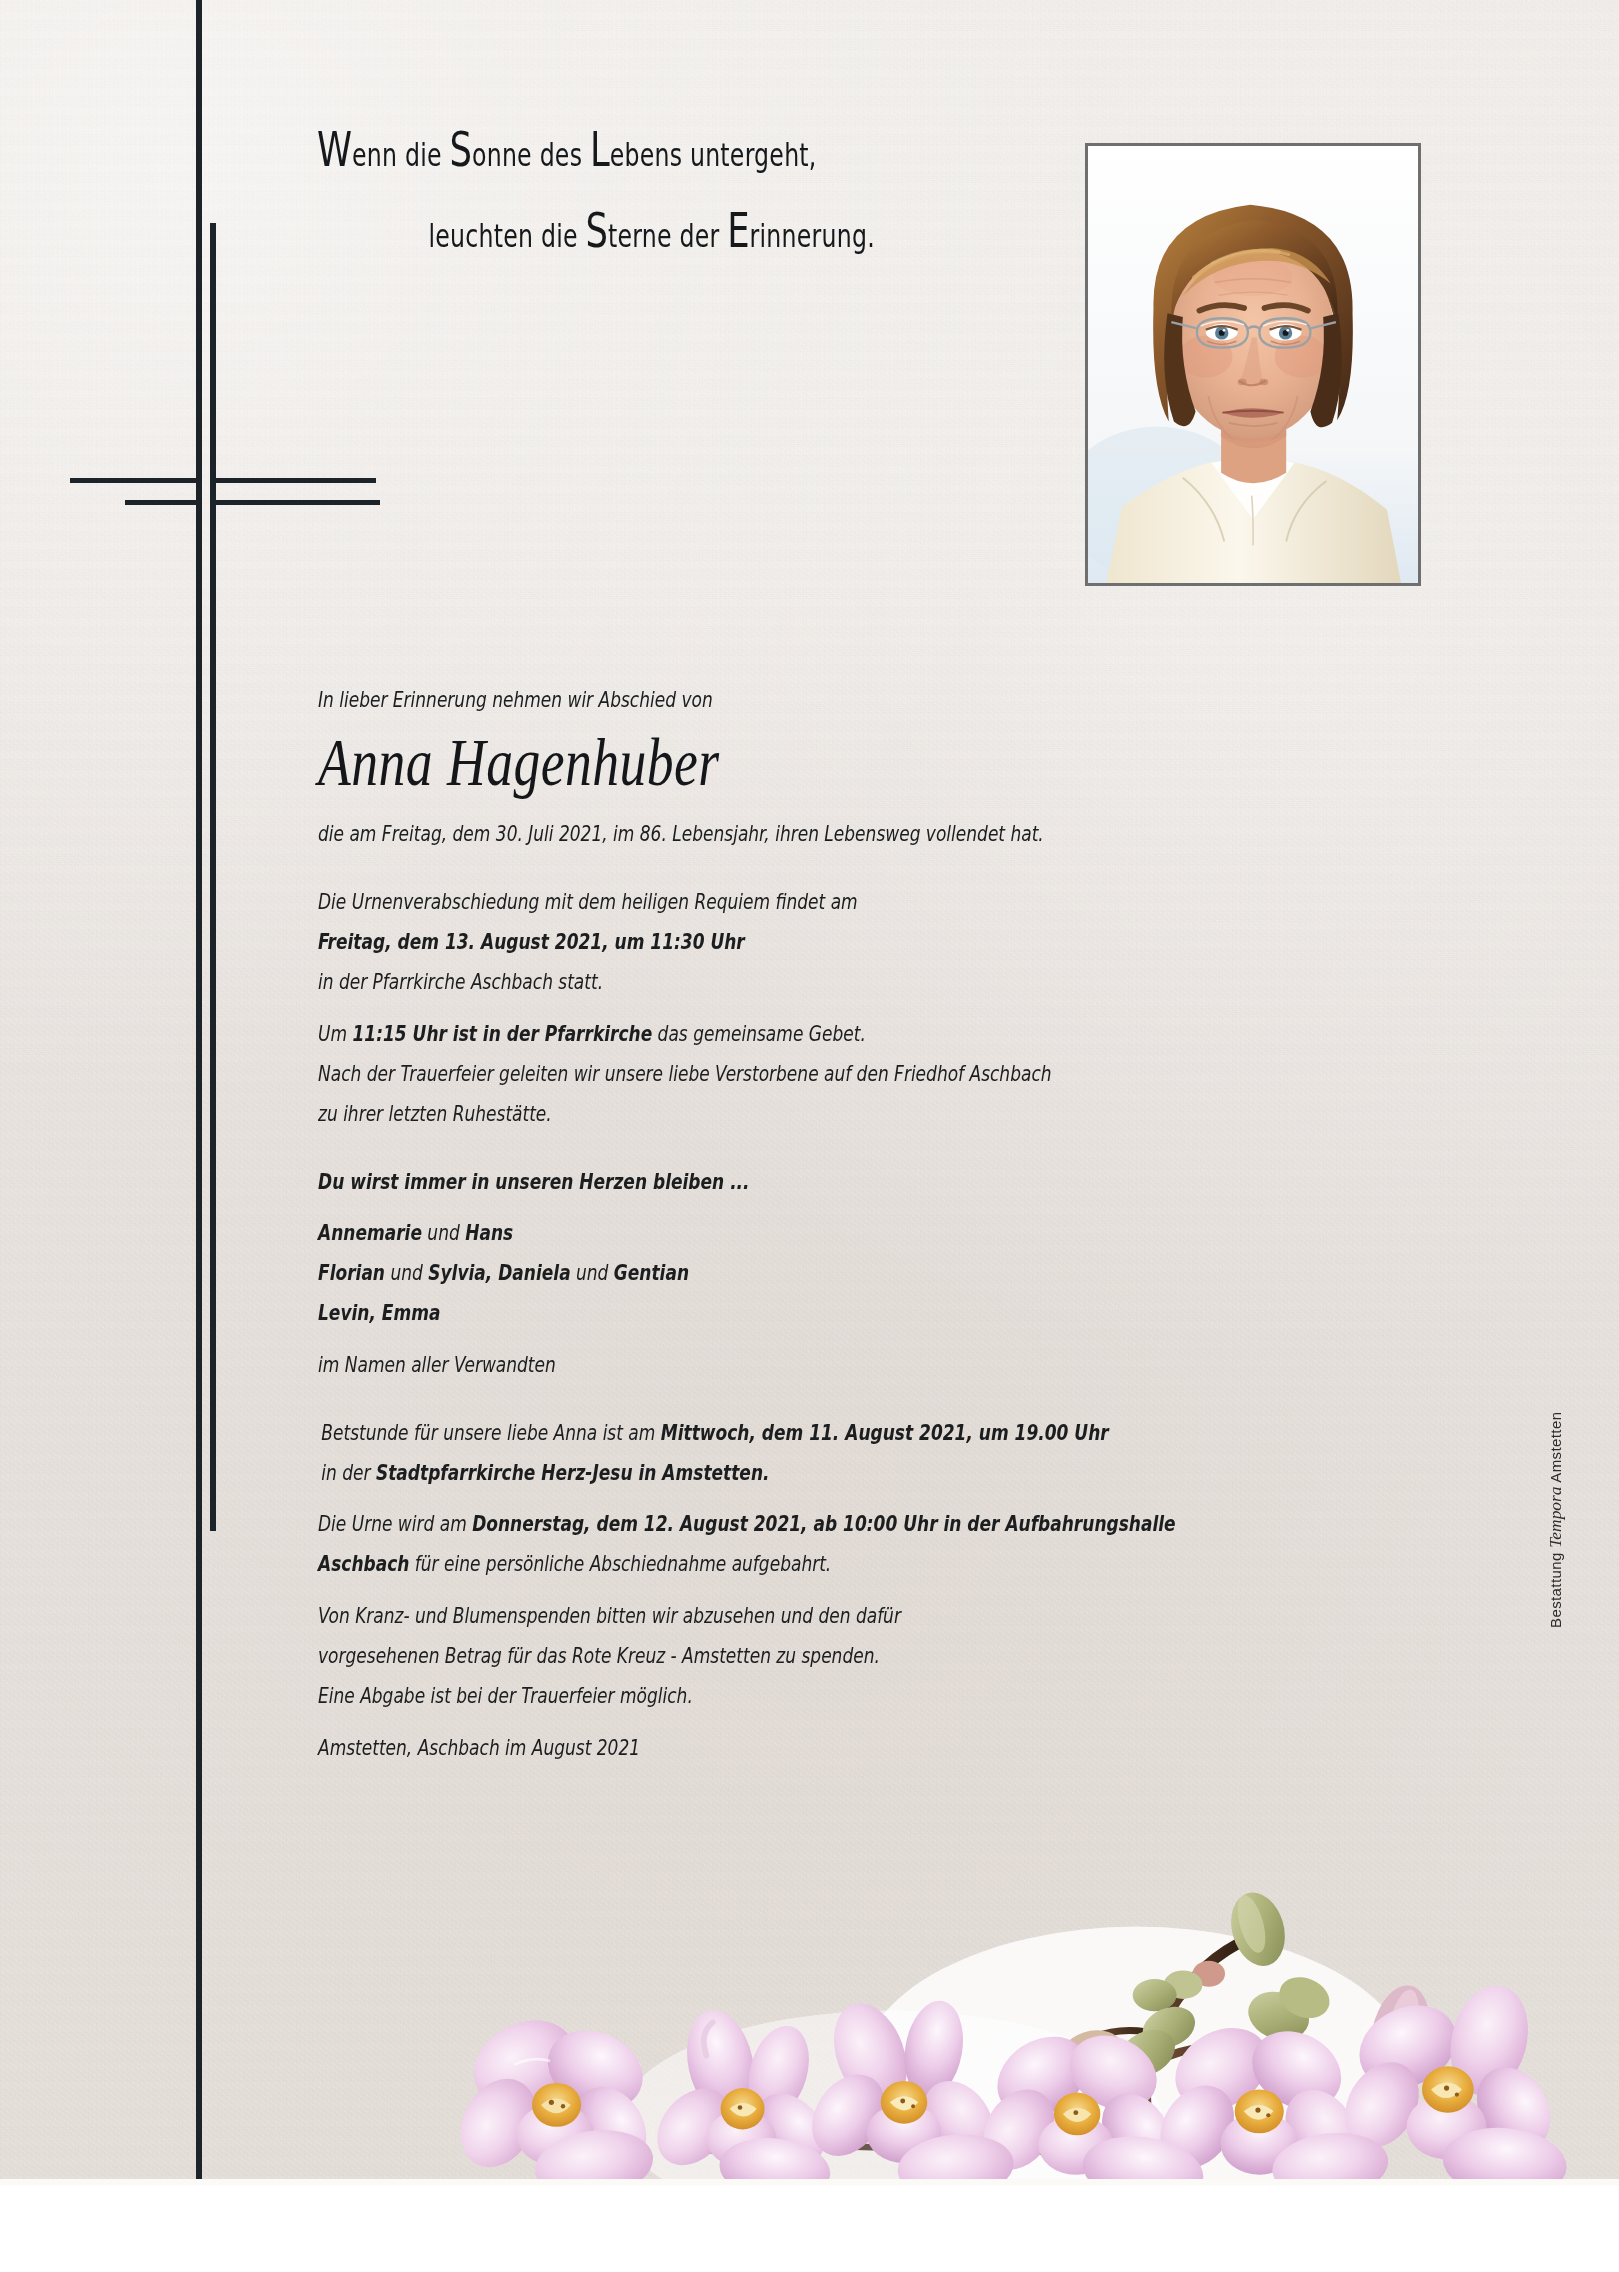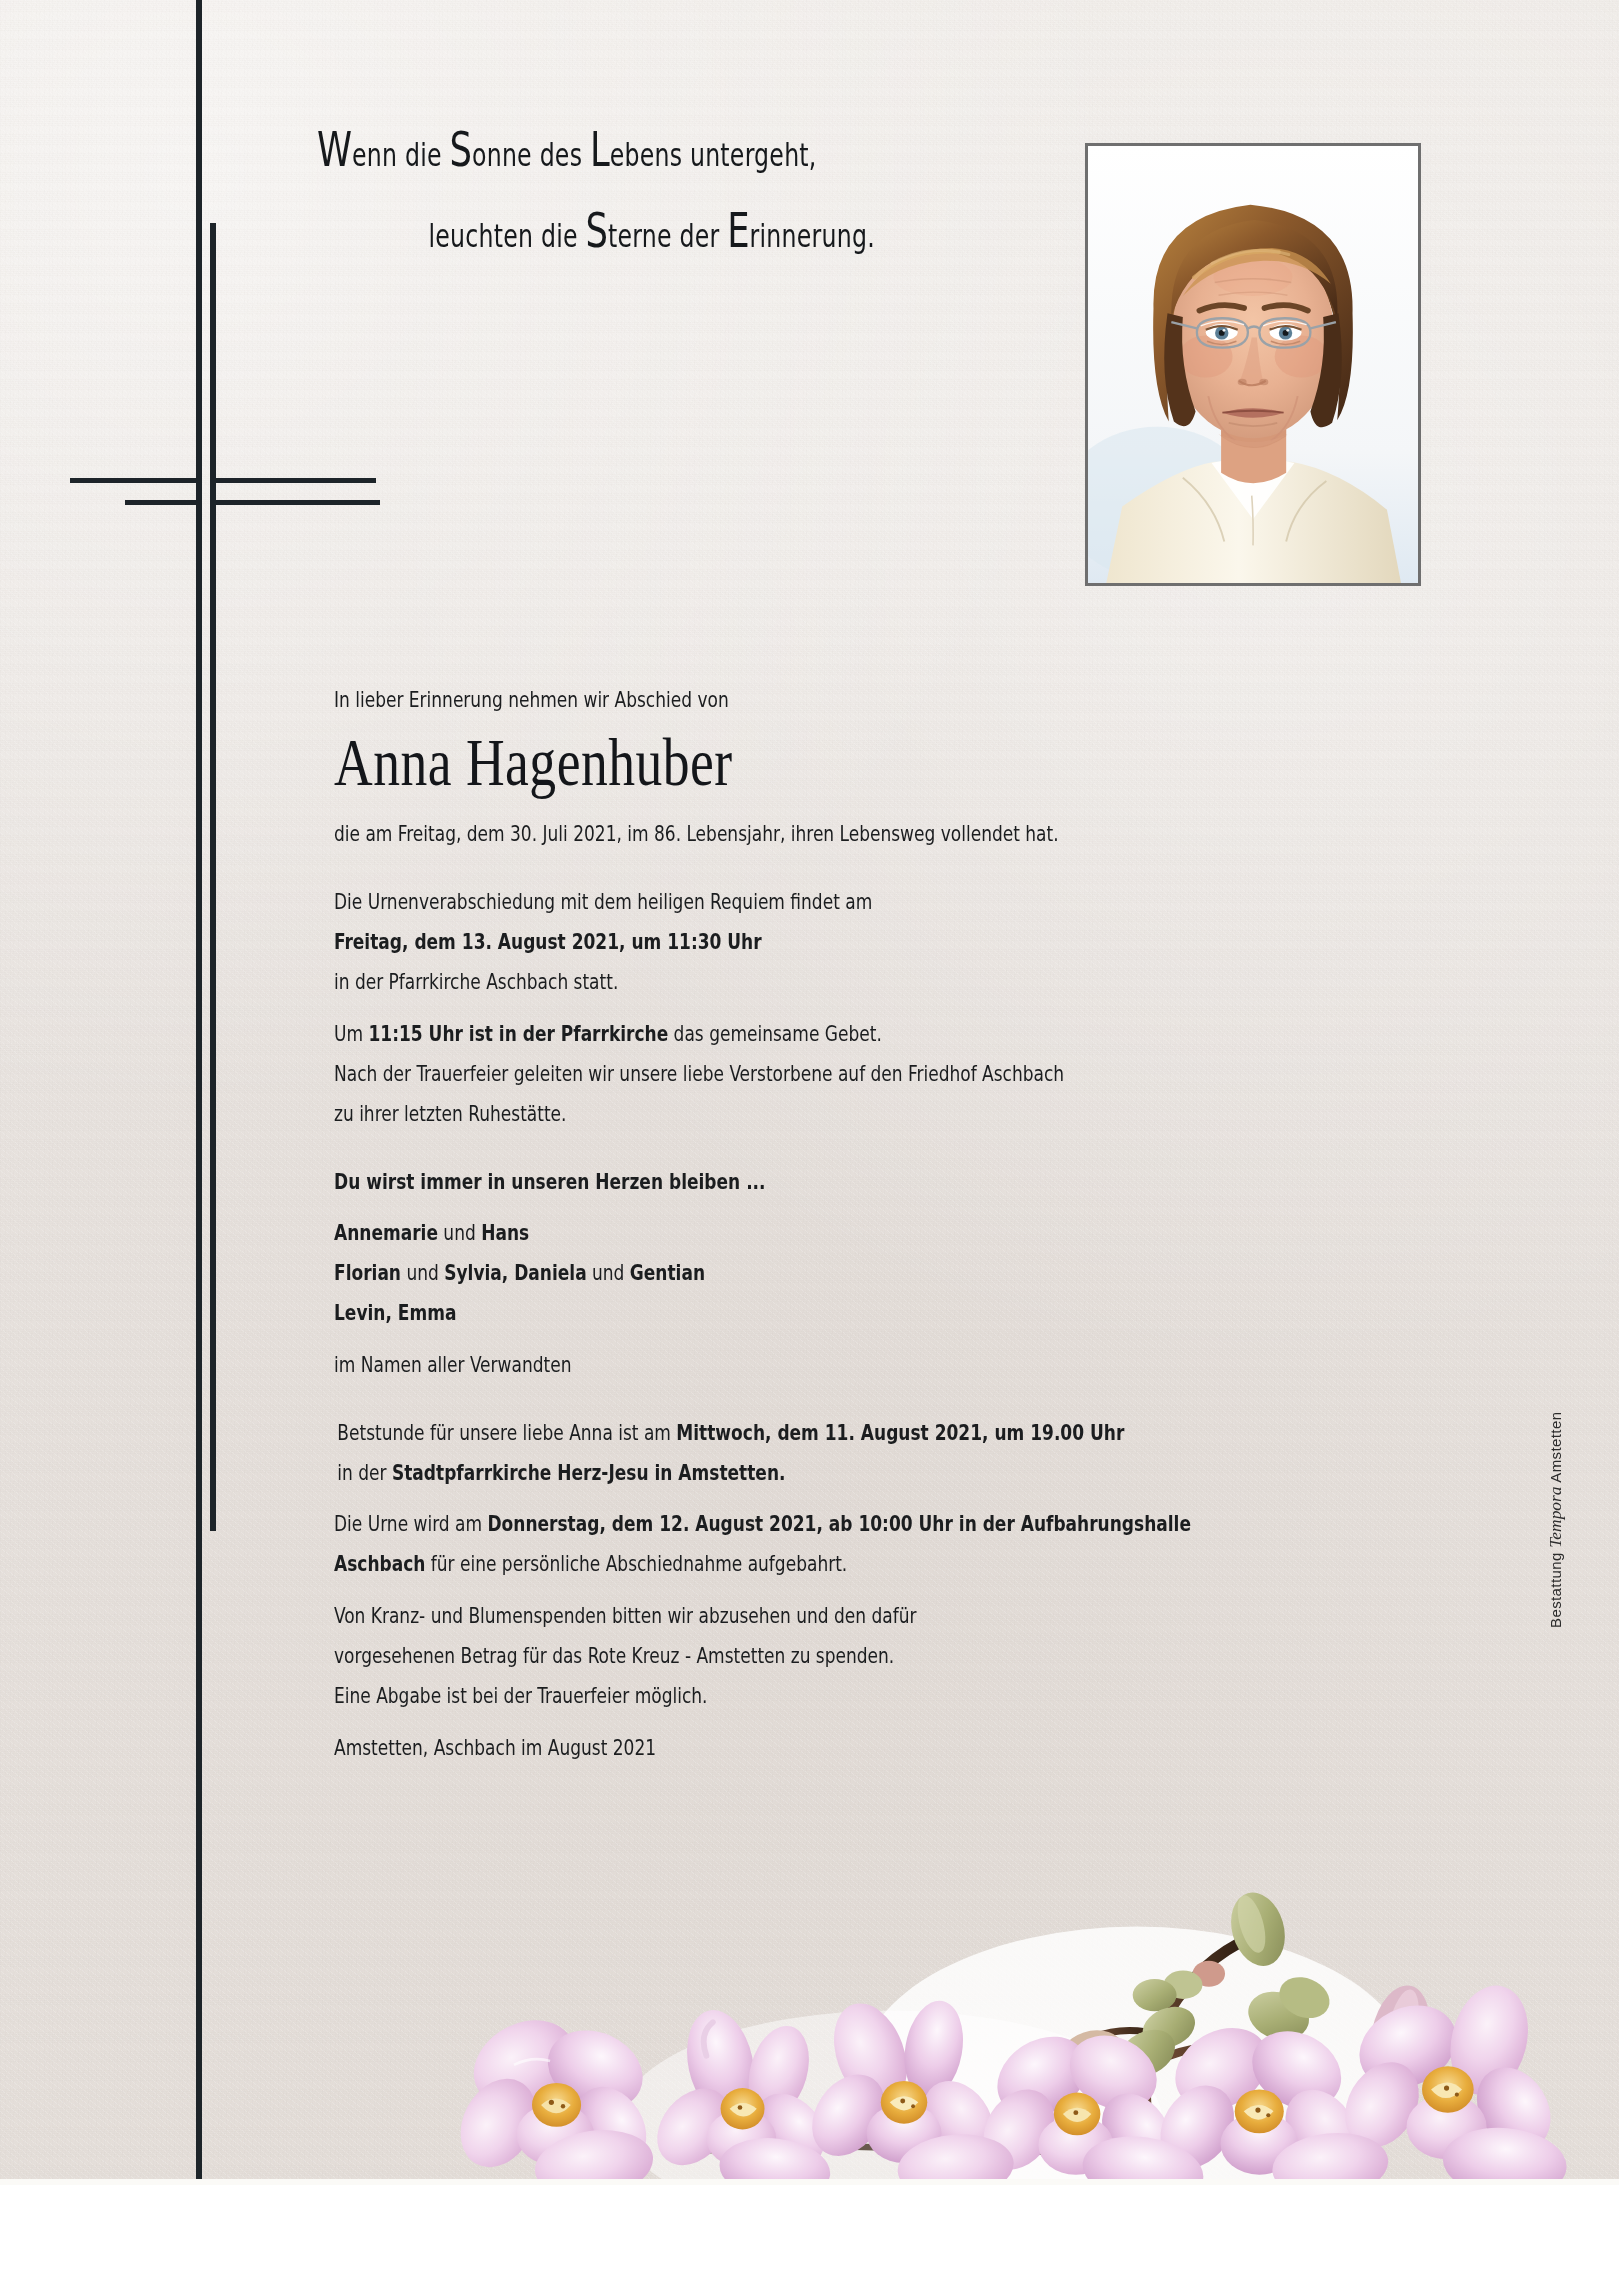--- a/index.html
+++ b/index.html
@@ -120,25 +120,26 @@
     background: #ffffff;
     box-sizing: border-box;
     overflow: hidden;
   }
   .portrait-inner { position: absolute; inset: 0; overflow: hidden; }
   .portrait-svg { display: block; width: 100%; height: 100%; }
 
   
   .content {
     position: absolute;
-    left: 334px; top: 689px;
+    left: 318px; top: 689px;
     width: 1137px;
     color: #1b1d1f;
     font-family: "DejaVu Sans Condensed", "Liberation Sans Narrow", "Liberation Sans", sans-serif;
     font-stretch: condensed;
+    font-style: italic;
   }
   .line {
     font-size: 22px;
     line-height: 1.0;
     white-space: nowrap;
     transform: scaleX(0.86);
     transform-origin: left center;
     margin-bottom: 18px;
   }
   .line b { font-weight: 700; }

